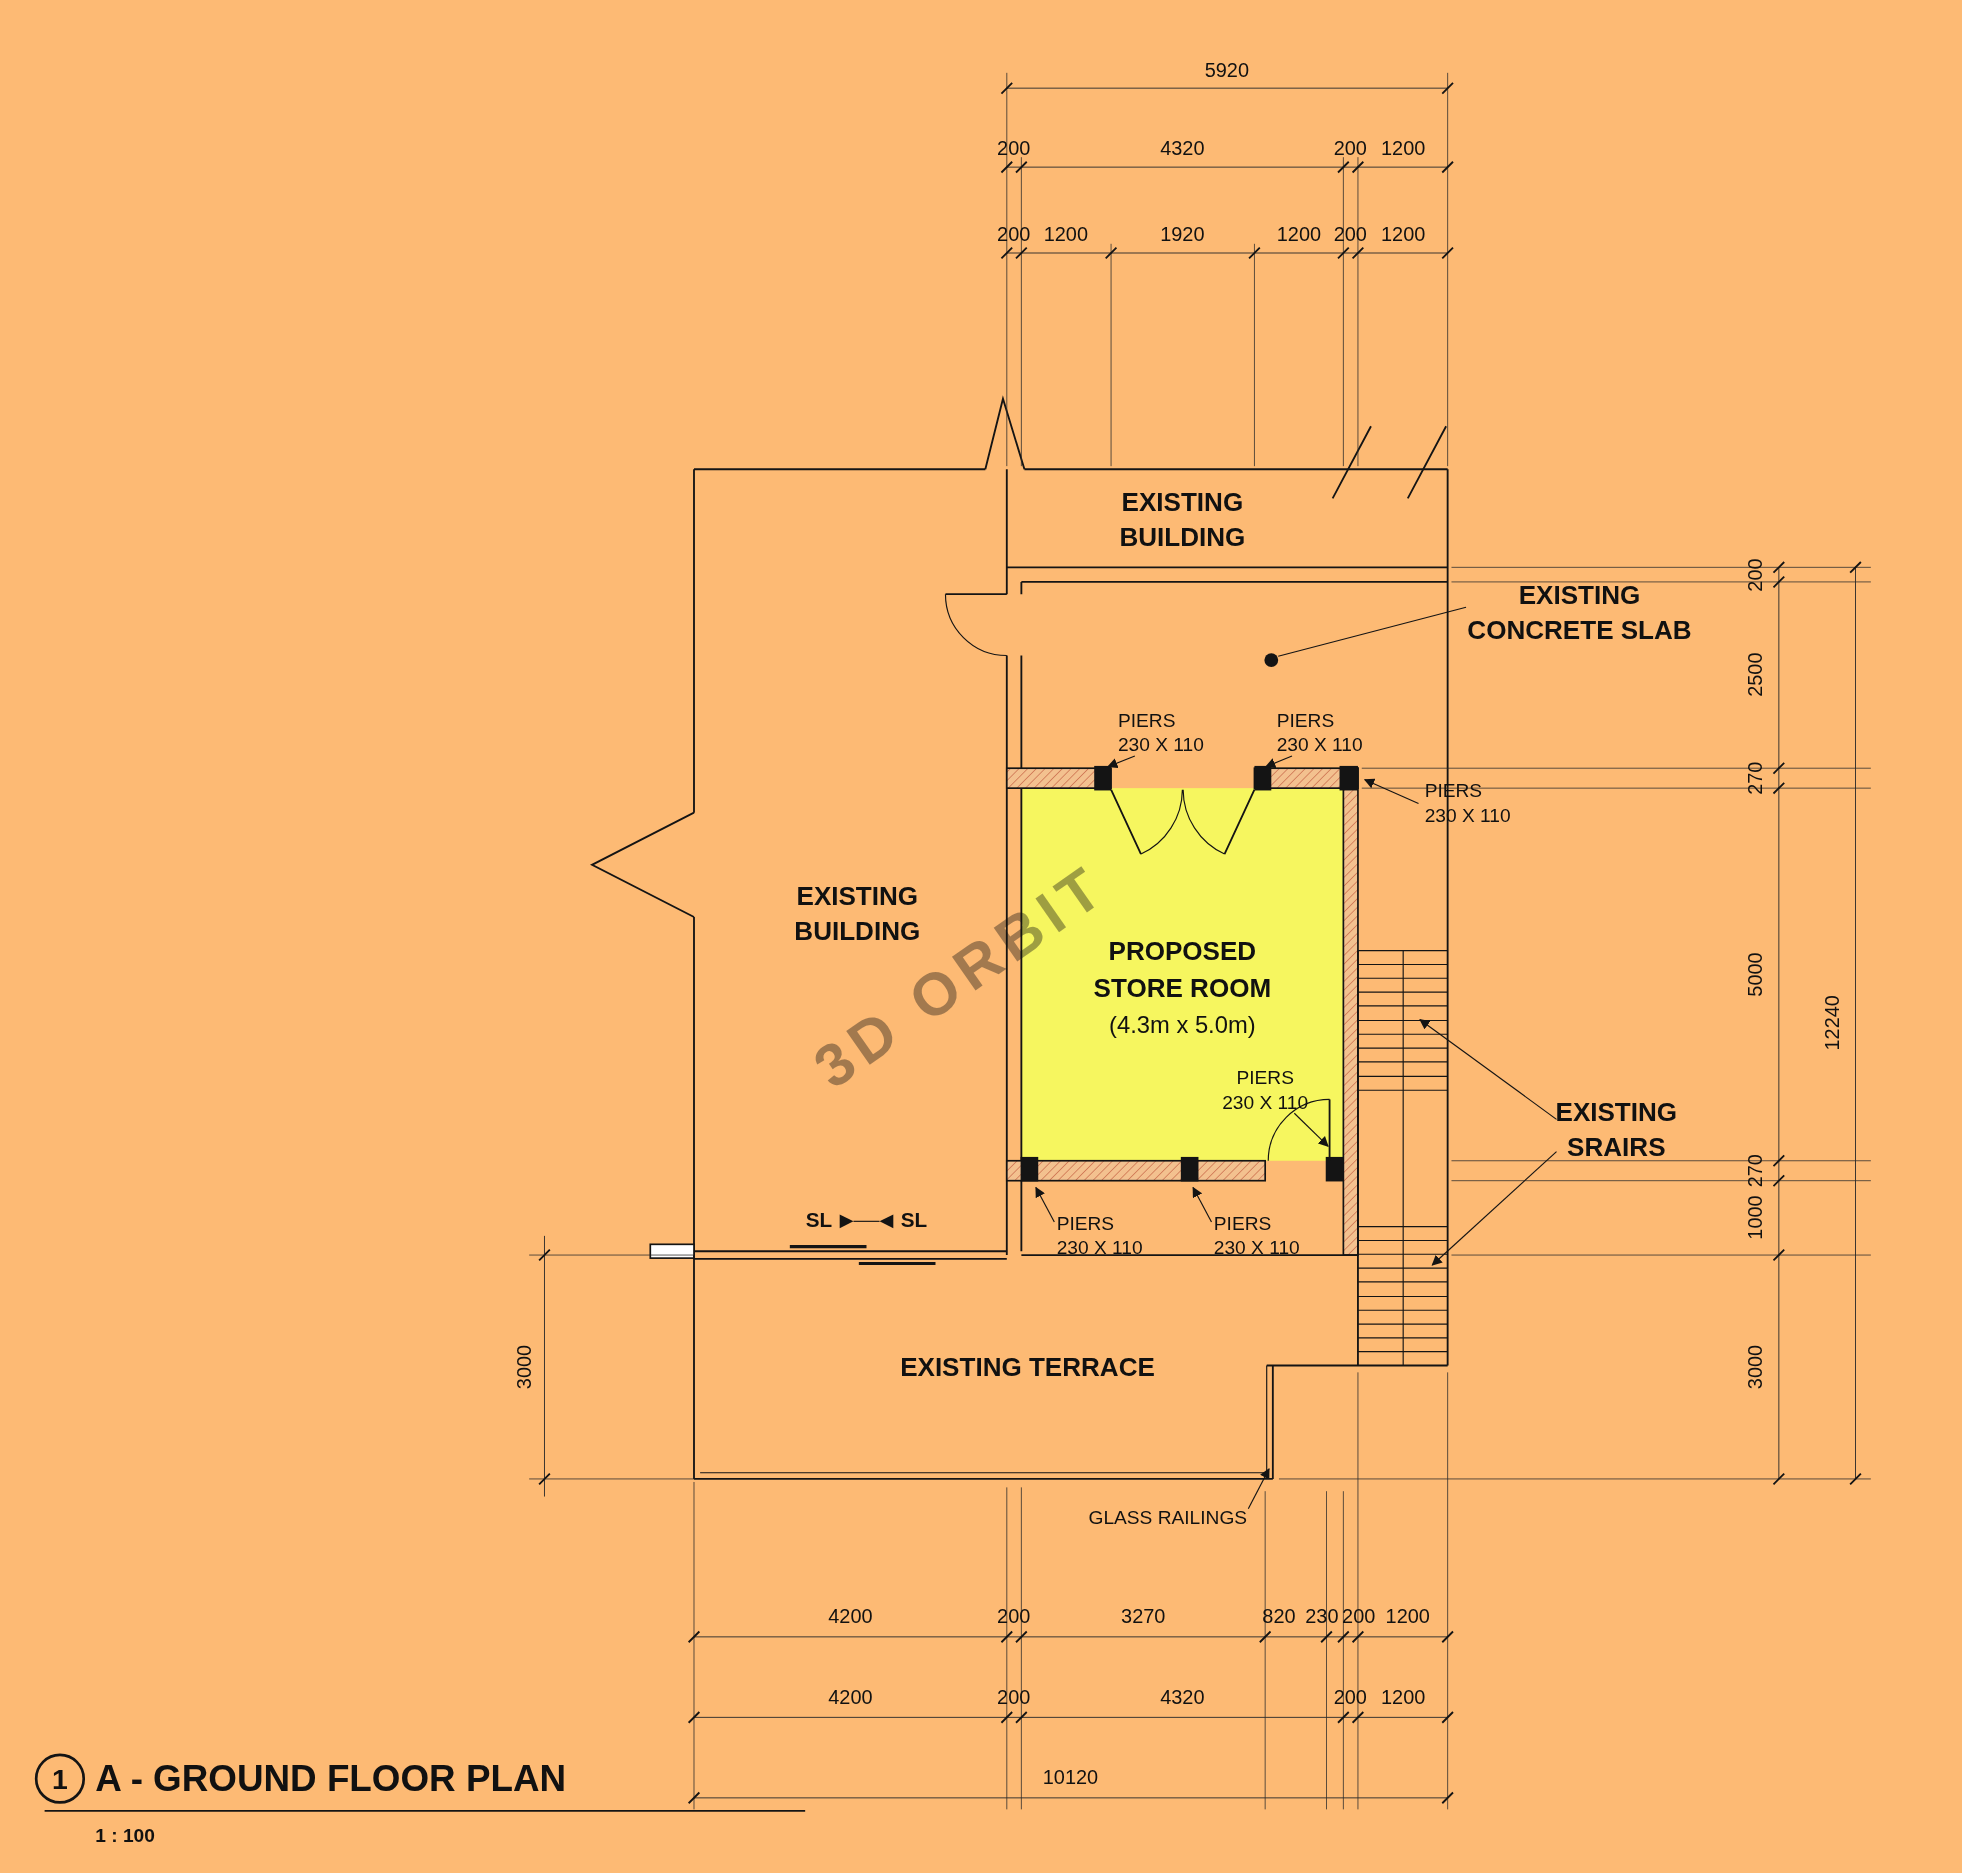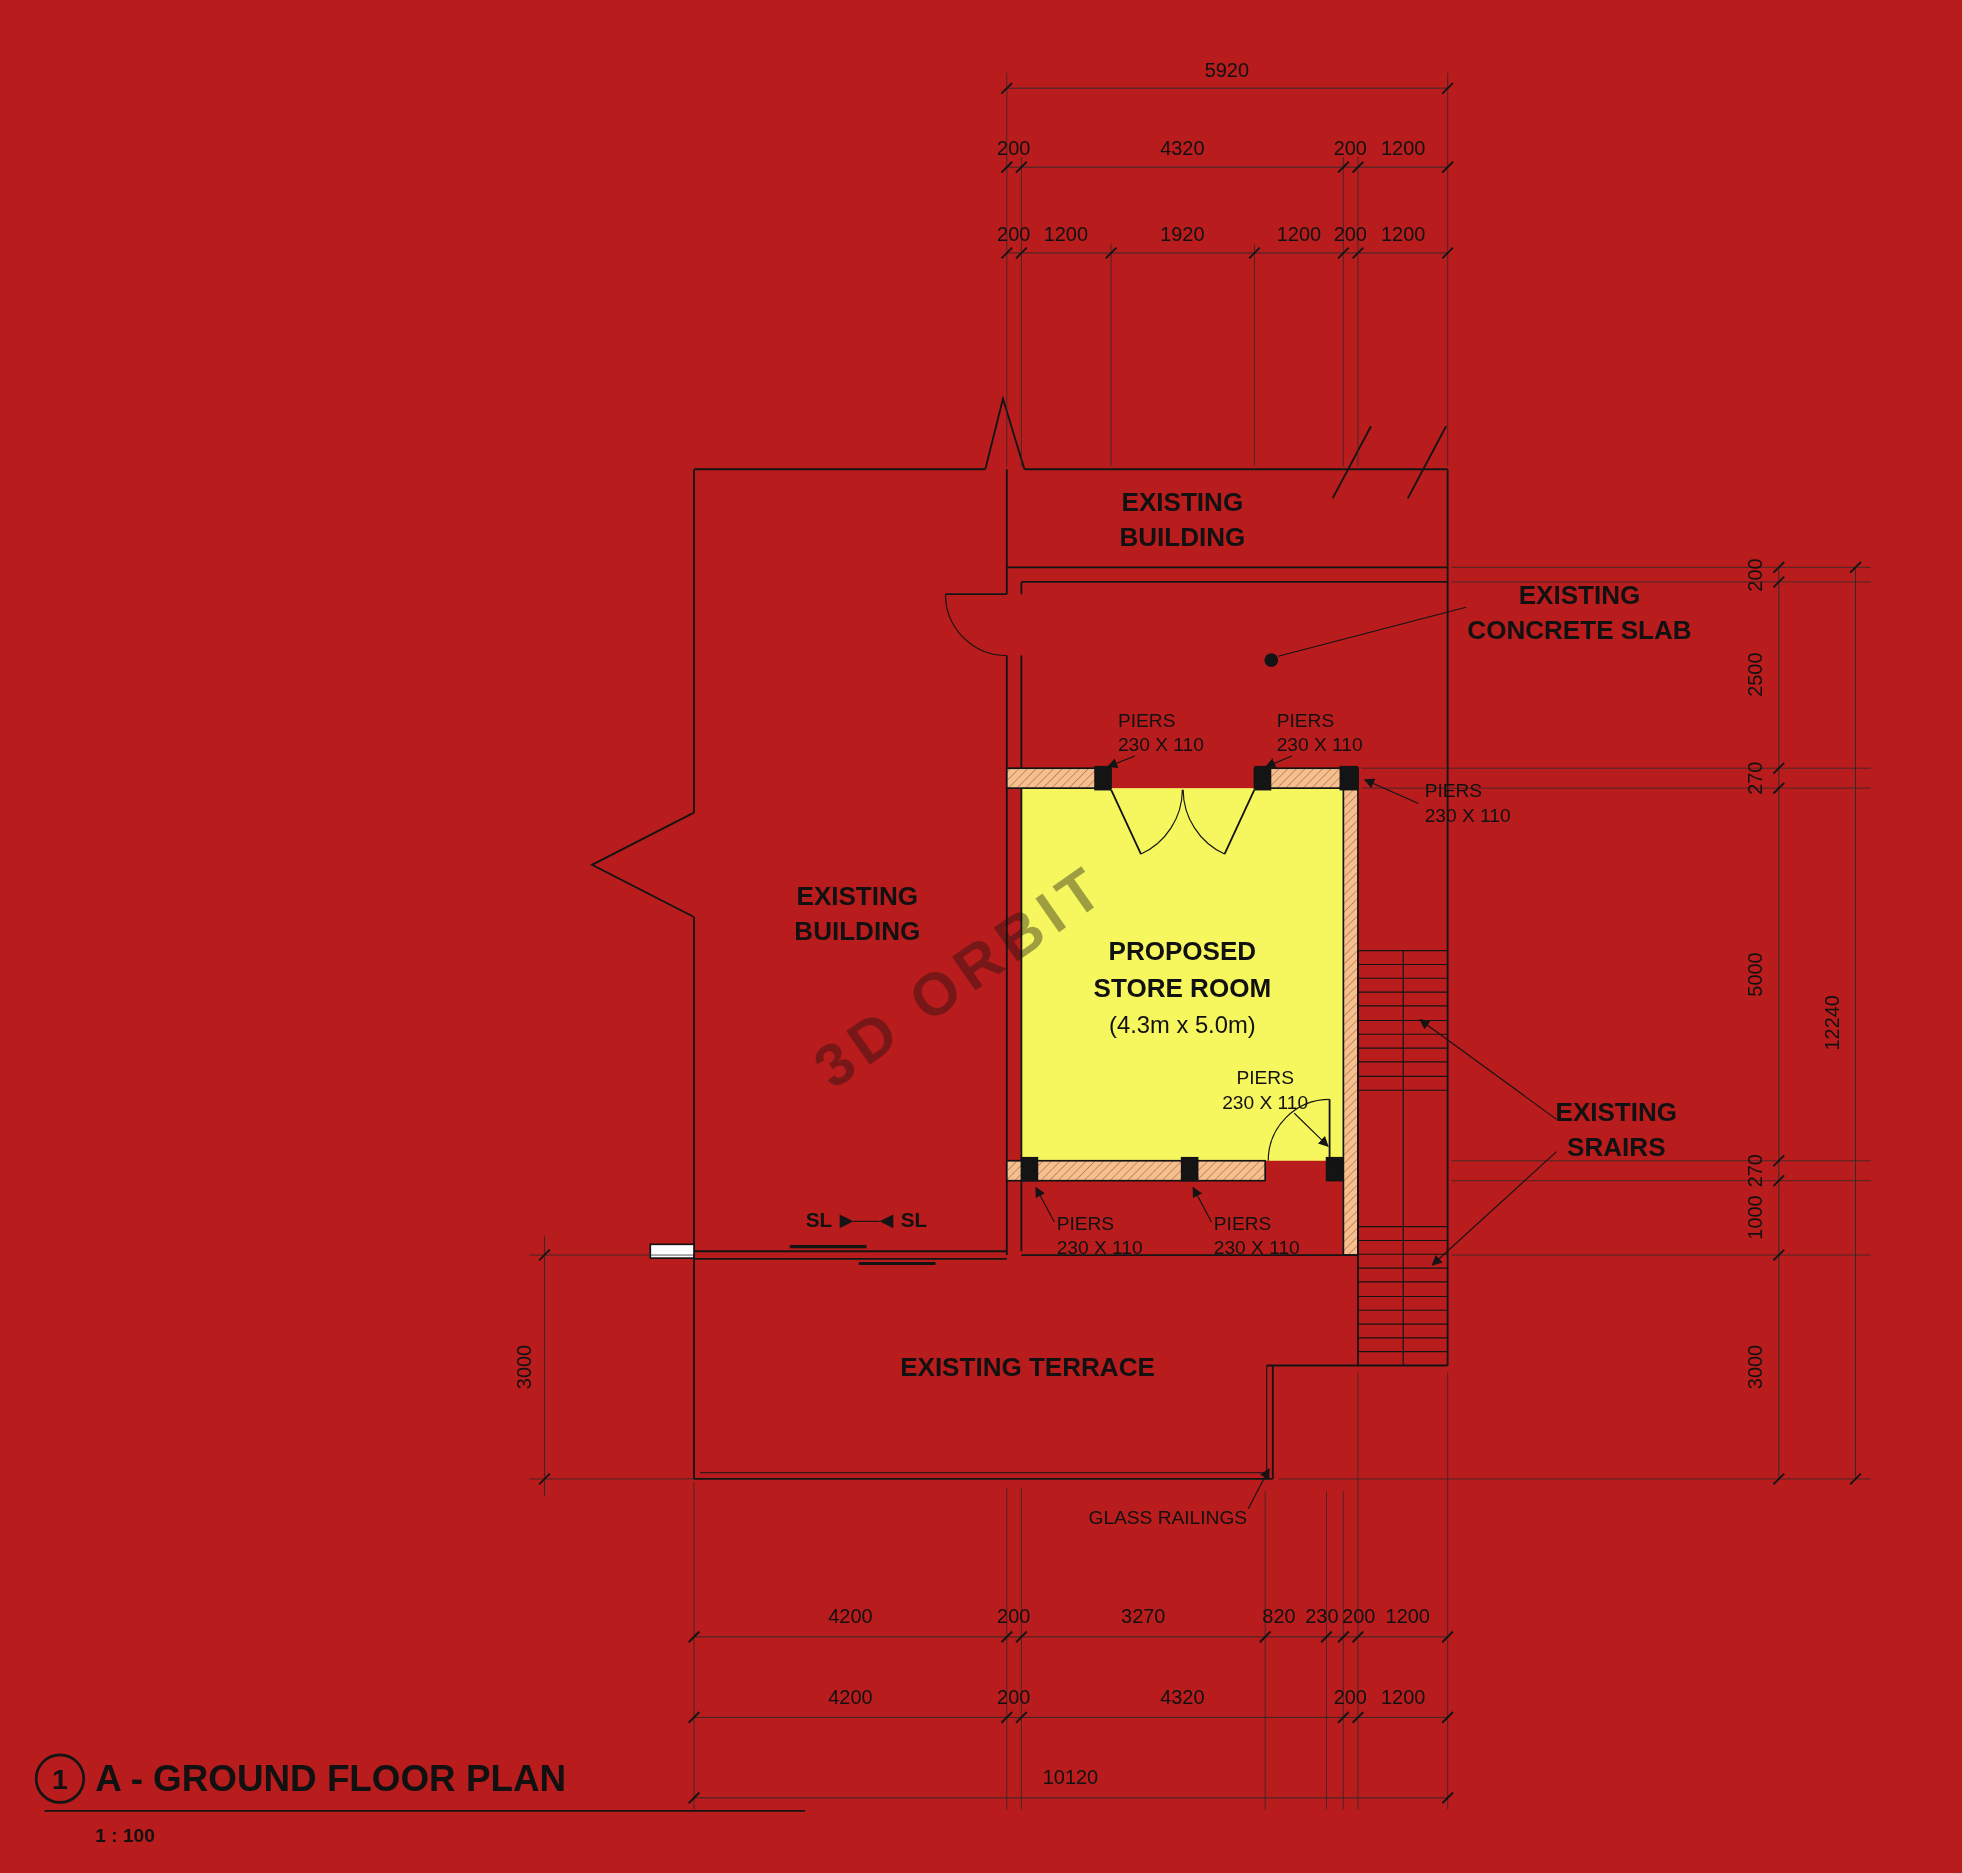--- a/index.html
+++ b/index.html
@@ -1,16 +1,16 @@
 <!DOCTYPE html>
 <html style="font-size:12.3px"><head>
 <meta charset="utf-8">
 <style>
   html,body{margin:0;padding:0;background:#ffffff;}
-  .sheet{position:relative;width:1963px;height:1873px;background:#b91c1c;overflow:hidden;
+  .sheet{position:relative;width:1963px;height:1873px;background:#fdba74;overflow:hidden;
          font-family:"Liberation Sans",sans-serif;}
   svg{display:block;}
   .w2{stroke:#141414;stroke-width:2.4;fill:none;}
   .thin{stroke:#141414;stroke-width:1.5;fill:none;}
   .dimline{stroke:#2a2a2a;stroke-width:1.2;fill:none;}
   .ext{stroke:#2a2a2a;stroke-width:1;fill:none;}
   .tick{stroke:#141414;stroke-width:2.4;fill:none;}
   .wallr{stroke:#141414;stroke-width:2.2;}
   .panel{stroke:#141414;stroke-width:4;fill:none;}
   text{fill:#111111;font-family:"Liberation Sans",sans-serif;}

